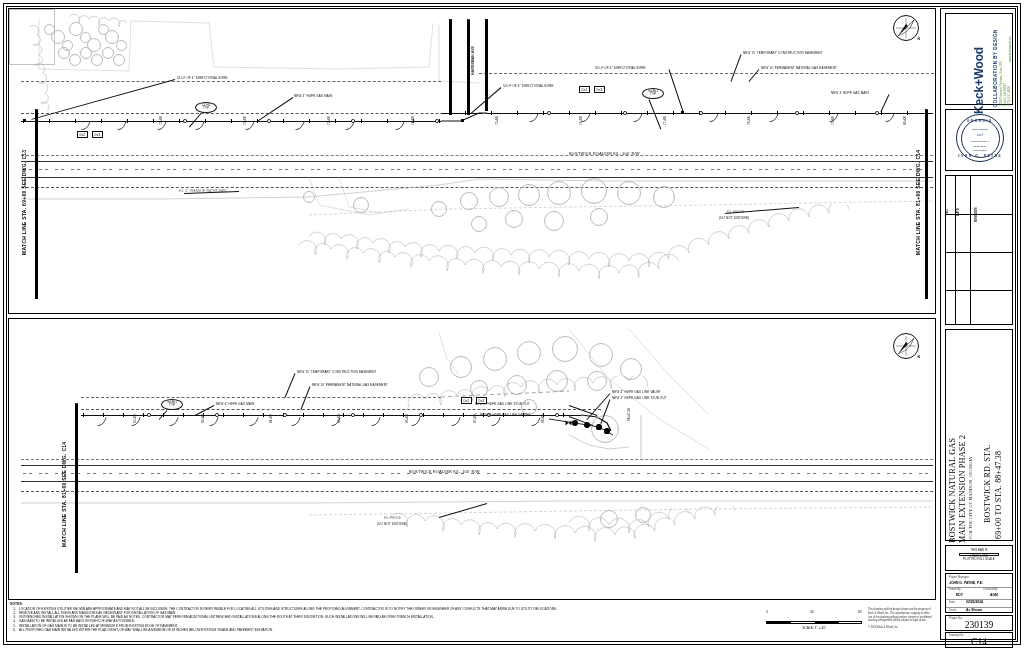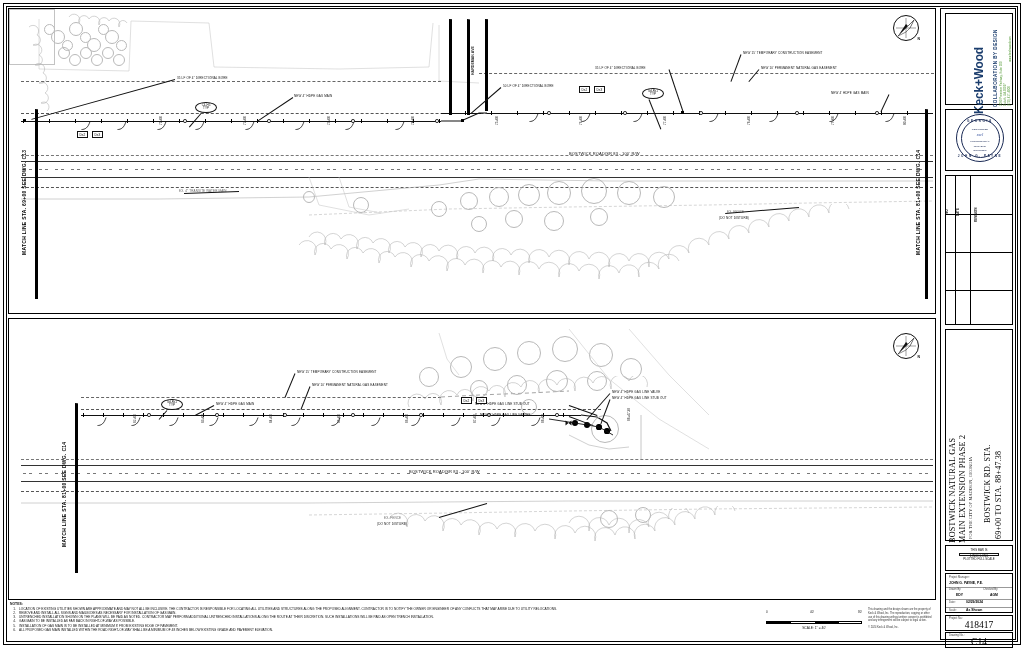--- a/index.html
+++ b/index.html
@@ -893,21 +893,21 @@
       <div class="mgmt-sep" style="top:24.5px"></div>
       <div class="mgmt-lab" style="left:3px; top:26.5px;">Date:</div>
       <div class="mgmt-val" style="left:20px; top:26px;">02/29/2024</div>
       <div class="mgmt-sep" style="top:32.5px"></div>
       <div class="mgmt-lab" style="left:3px; top:34.5px;">Scale:</div>
       <div class="mgmt-val" style="left:20px; top:34px;">As Shown</div>
     </div>
 
     <div class="pno-box">
       <div class="mgmt-lab" style="left:3px; top:1px;">Project No.:</div>
-      <div class="big-val" style="top:4px">418417</div>
+      <div class="big-val" style="top:4px">230139</div>
     </div>
 
     <div class="dno-box">
       <div class="mgmt-lab" style="left:3px; top:1px;">Drawing No.:</div>
       <div class="big-val" style="top:4px">C14</div>
     </div>
 
   </div>
 </div>
 

